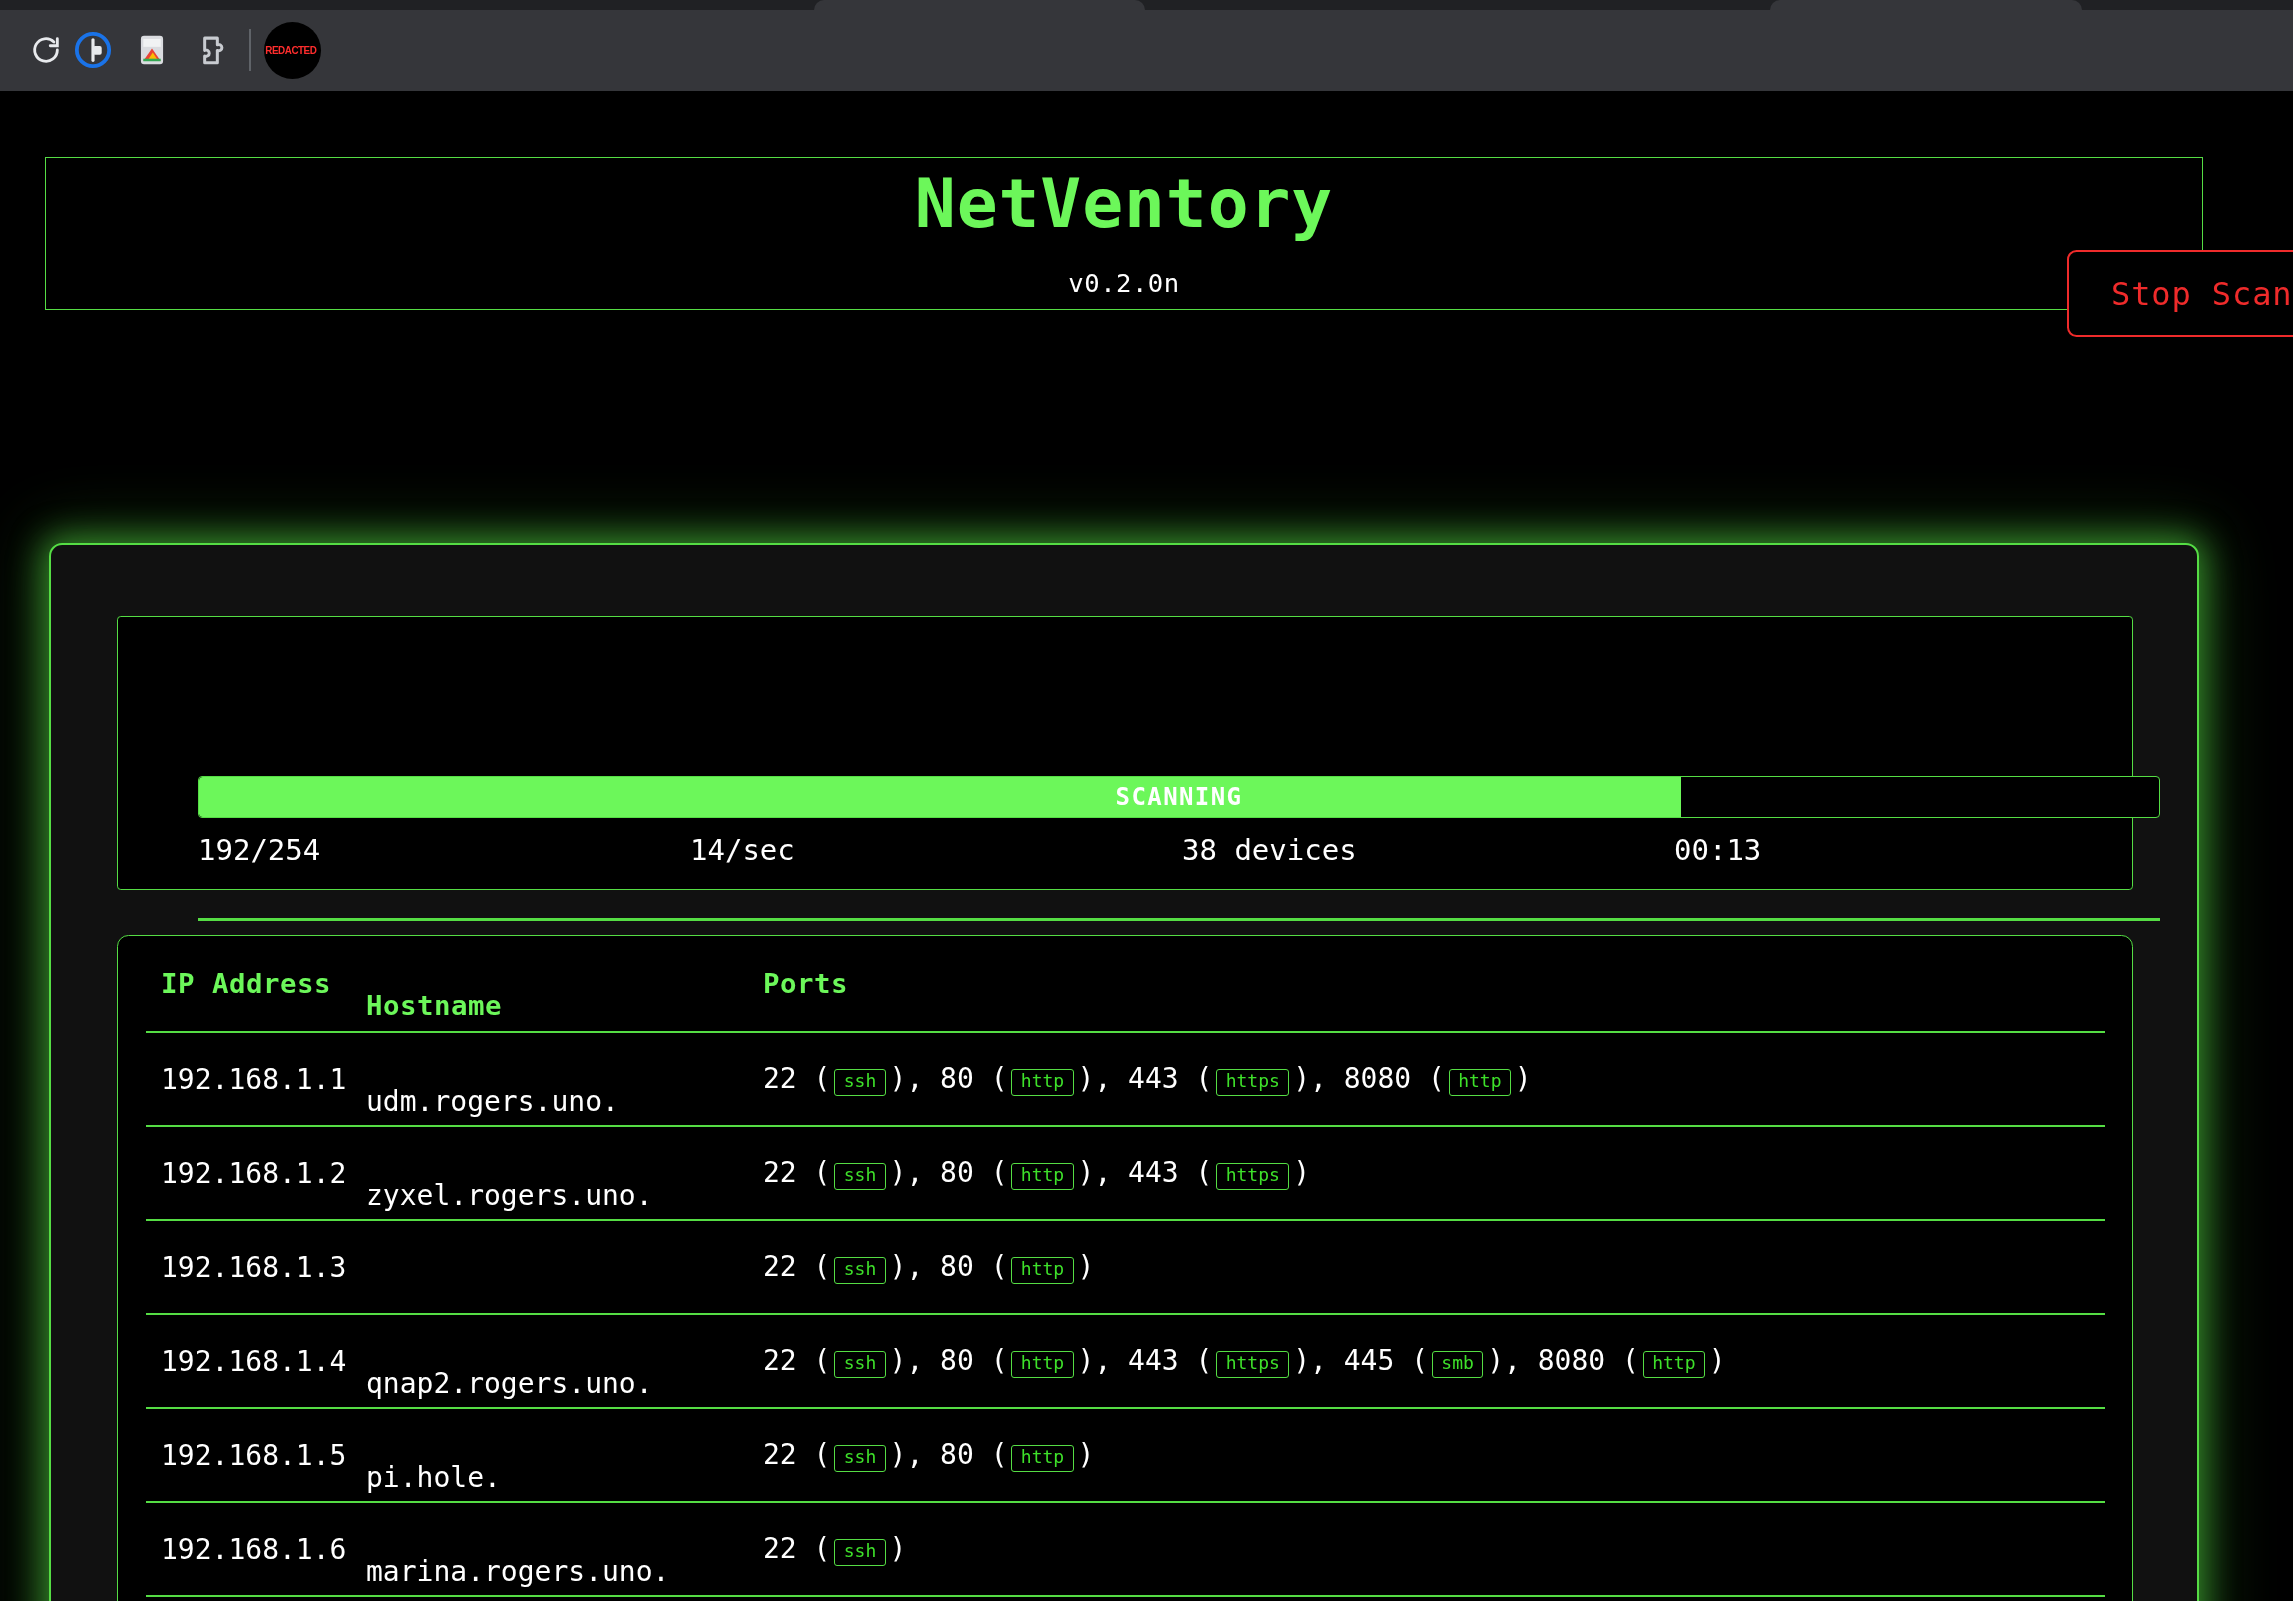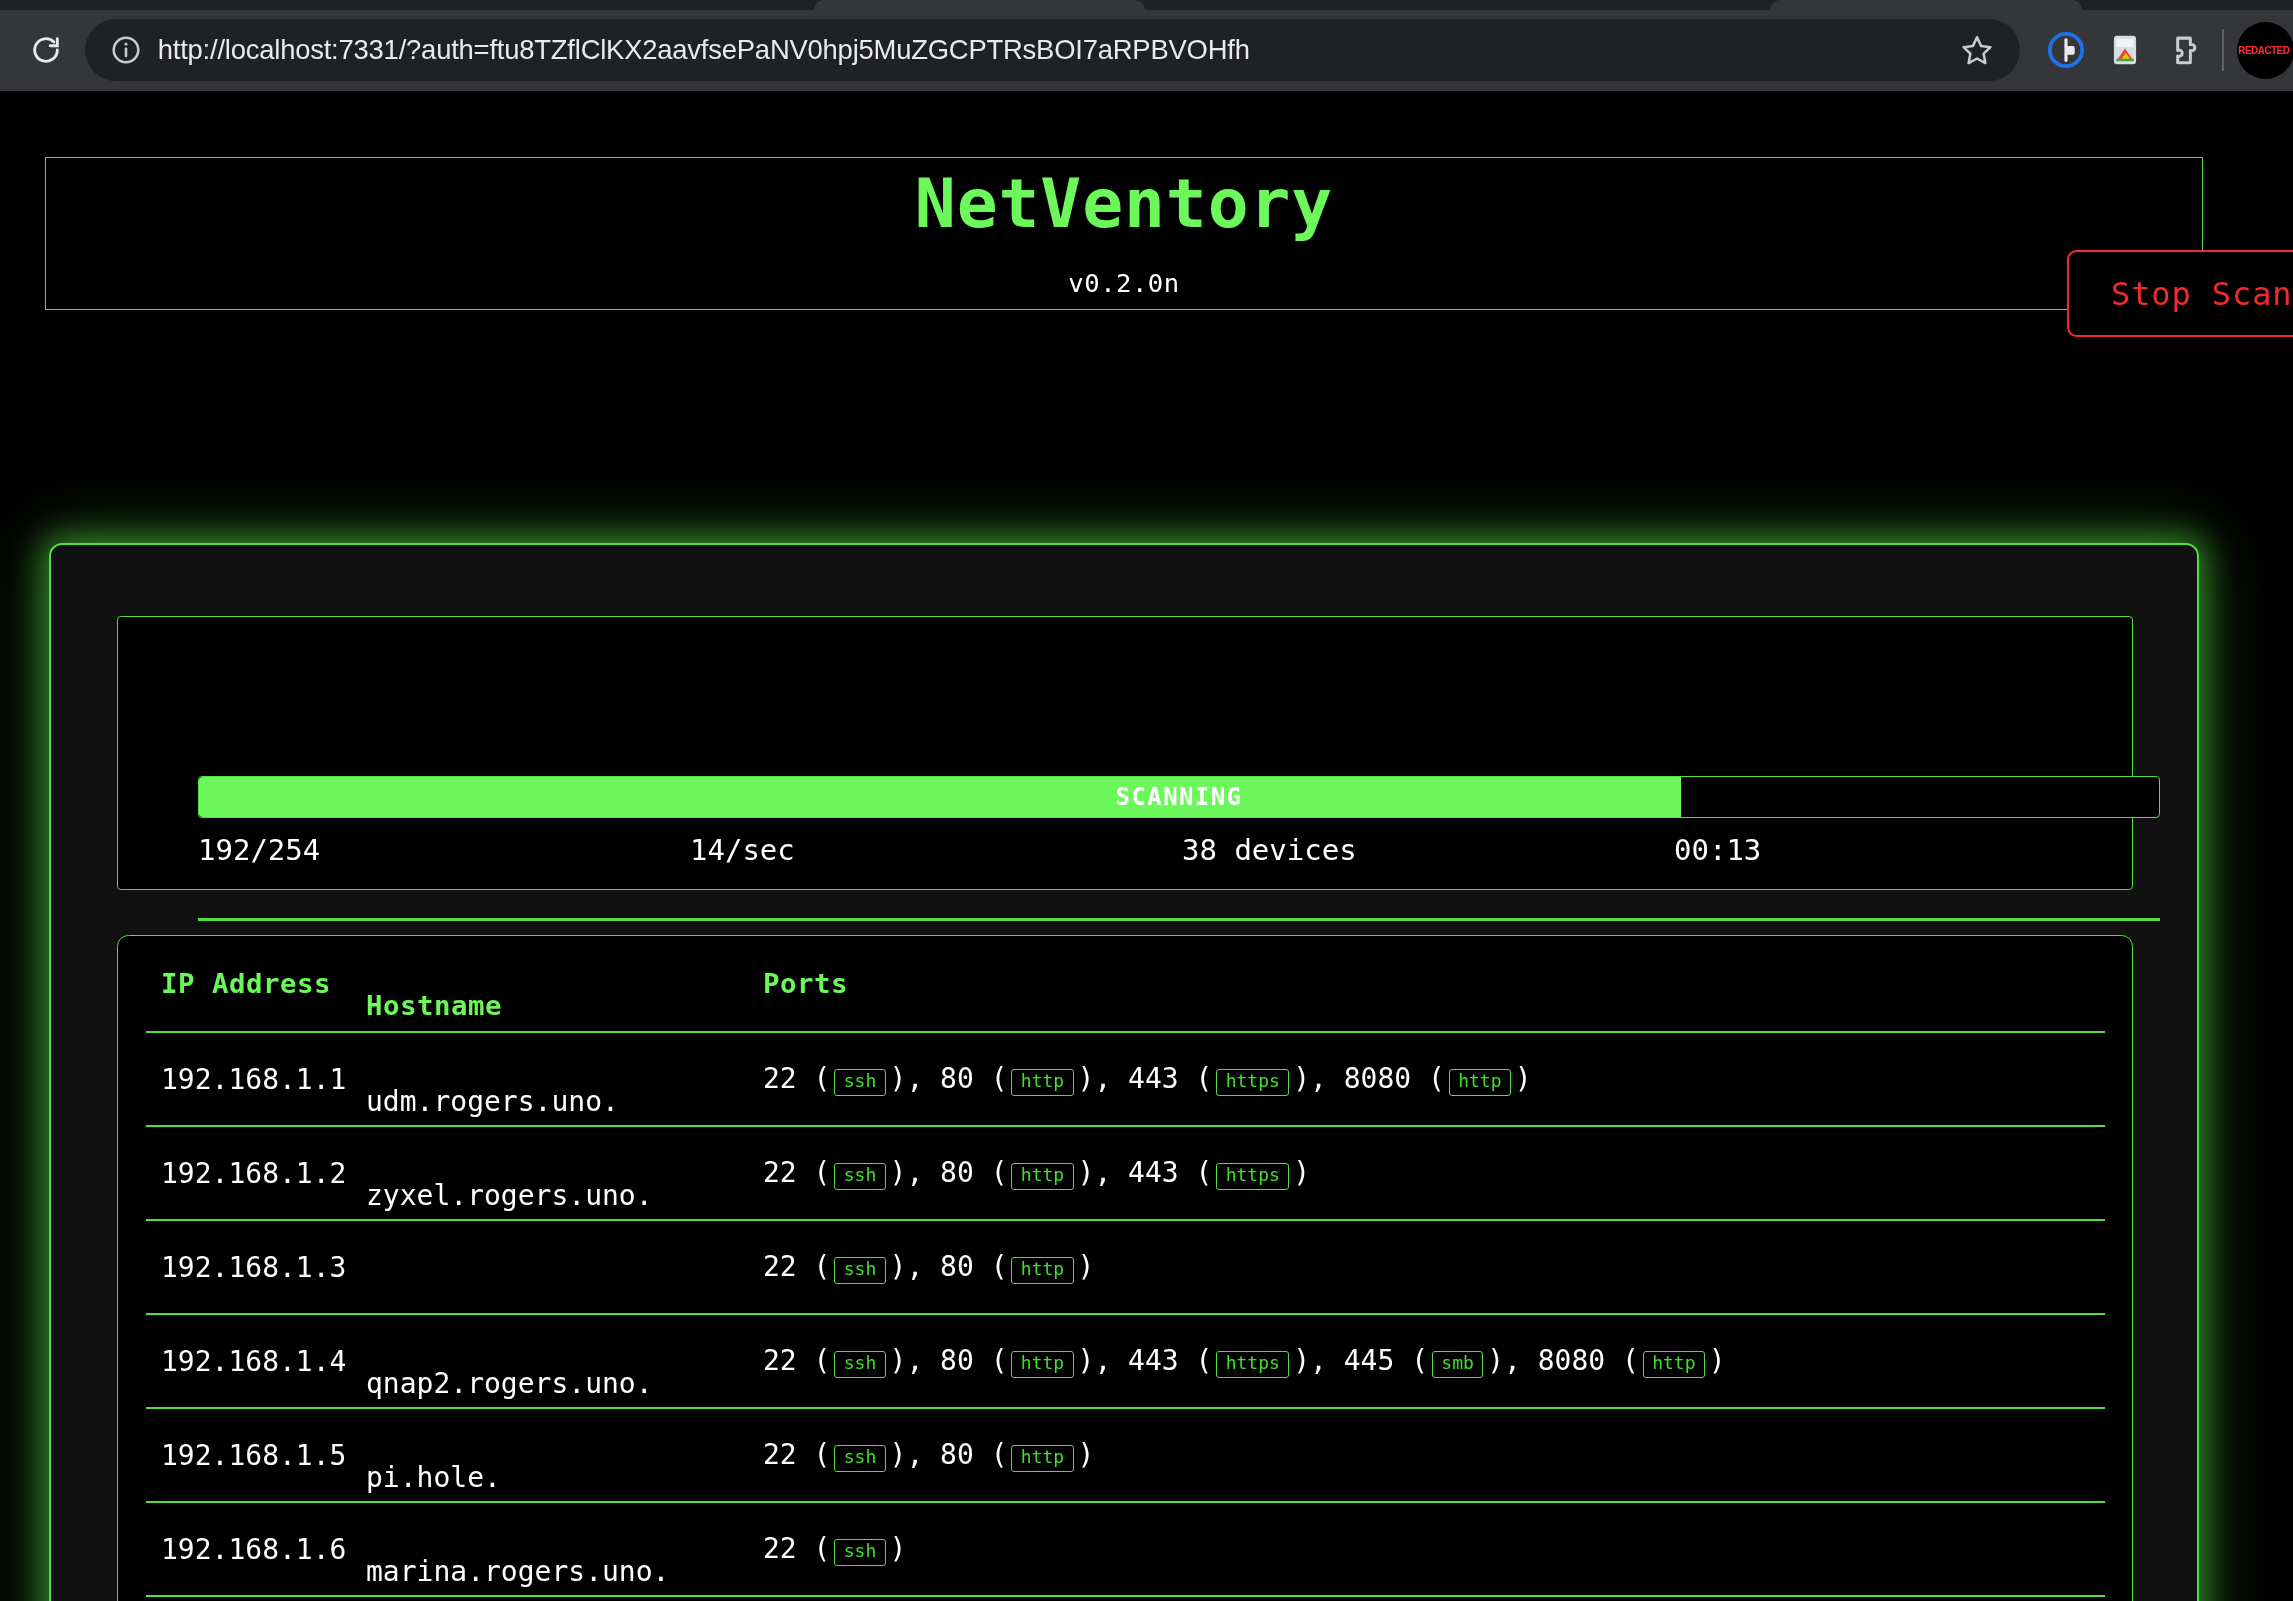--- a/index.html
+++ b/index.html
@@ -165,35 +165,20 @@
   </div>
 
   <div class="toolbar">
     <div class="reload-btn">
       <svg width="34" height="34" viewBox="0 0 24 24" fill="none" stroke="#e8eaed" stroke-width="2" stroke-linecap="round">
         <path d="M20 12a8 8 0 1 1-2.4-5.7"></path>
         <path d="M20 4v5h-5"></path>
       </svg>
     </div>
 
-    <div class="omnibox">
-      <div class="site-info-icon">
-        <svg width="32" height="32" viewBox="0 0 24 24" fill="none" stroke="#c8cbd0" stroke-width="1.9">
-          <circle cx="12" cy="12" r="9.2"></circle>
-          <line x1="12" y1="11" x2="12" y2="16.5" stroke-linecap="round"></line>
-          <circle cx="12" cy="7.6" r="1.1" fill="#c8cbd0" stroke="none"></circle>
-        </svg>
-      </div>
-      <div class="omnibox-url">http://localhost:7331/?auth=ftu8TZflClKX2aavfsePaNV0hpj5MuZGCPTRsBOI7aRPBVOHfh</div>
-      <div class="star-btn">
-        <svg width="34" height="34" viewBox="0 0 24 24" fill="none" stroke="#c8cbd0" stroke-width="1.8" stroke-linejoin="round">
-          <polygon points="12,3 14.9,9.2 21.5,10 16.7,14.6 17.9,21.2 12,18 6.1,21.2 7.3,14.6 2.5,10 9.1,9.2"></polygon>
-        </svg>
-      </div>
-    </div>
 
     <div class="ext-icons">
       <div class="ext-icon">
         <svg width="38" height="38" viewBox="0 0 24 24">
           <circle cx="12" cy="12" r="10.2" fill="none" stroke="#1a73e8" stroke-width="2.4"></circle>
           <path d="M12 5.5 L12 18.5" stroke="#e8eaed" stroke-width="2" stroke-linecap="round"></path>
           <rect x="12" y="9.5" width="5.5" height="5.5" rx="1.2" fill="#e8eaed"></rect>
         </svg>
       </div>
       <div class="ext-icon">

